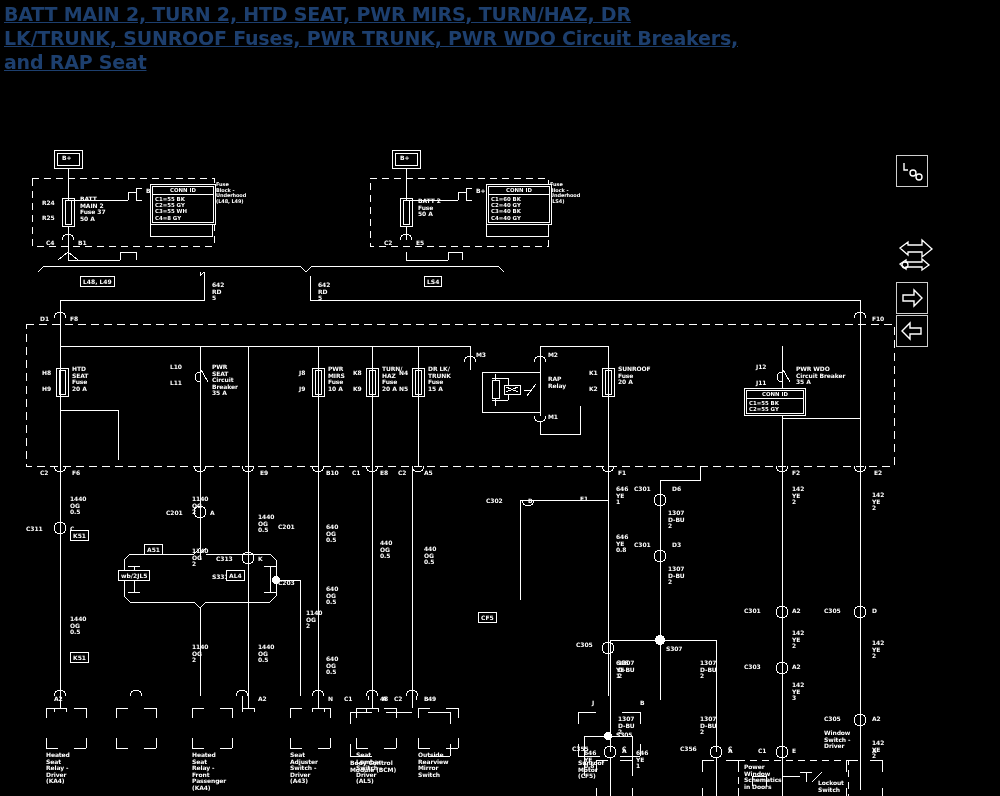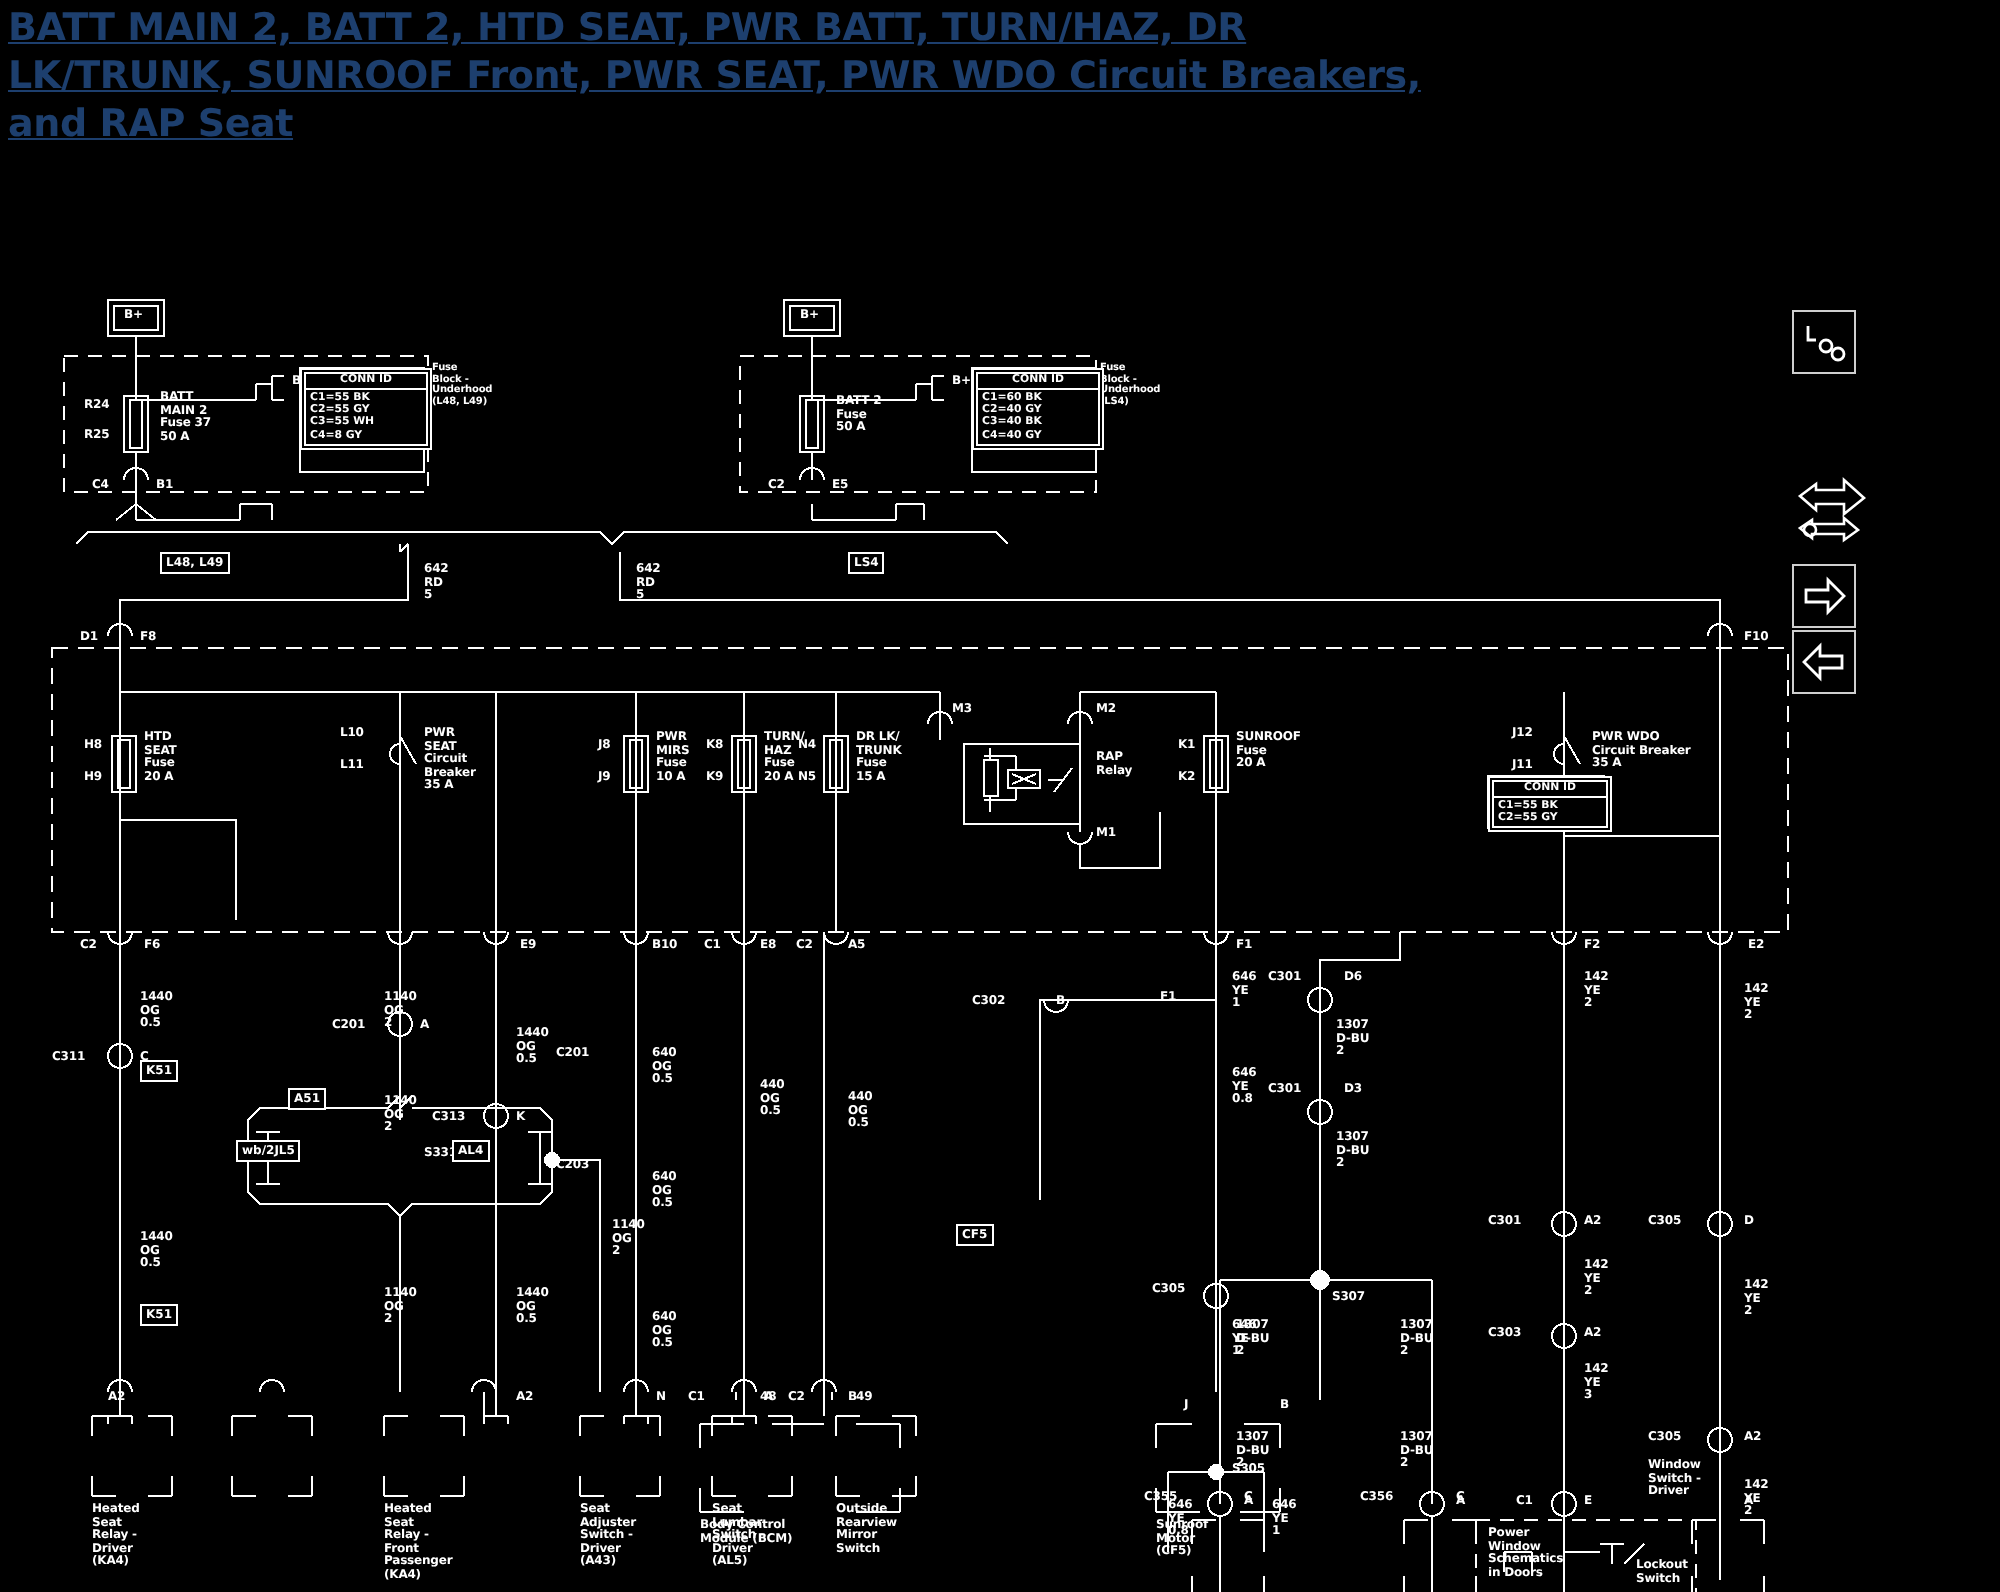--- a/index.html
+++ b/index.html
@@ -107,22 +107,22 @@
     border: 1px solid #cfcfcf;
     background: #000;
     box-sizing: border-box;
   }
   .navbtn svg { display: block; }
 </style>
 </head>
 <body>
 
 <div id="title-block">
-  <div class="title-line">BATT MAIN 2, BATT 2, HTD SEAT, PWR BATT, TURN/HAZ, DR</div>
-  <div class="title-line">LK/TRUNK, SUNROOF Front, PWR SEAT, PWR WDO Circuit Breakers,</div>
+  <div class="title-line">BATT MAIN 2, TURN 2, HTD SEAT, PWR MIRS, TURN/HAZ, DR</div>
+  <div class="title-line">LK/TRUNK, SUNROOF Fuses, PWR TRUNK, PWR WDO Circuit Breakers,</div>
   <div class="title-line">and RAP Seat</div>
 </div>
 
 <div id="diagram">
 
   <svg class="stage" width="1000" height="696" viewBox="0 0 1000 696">
     <g stroke="#ffffff" fill="none" stroke-width="1" shape-rendering="crispEdges">
 
       <rect x="54" y="50" width="28" height="18"></rect>
       <rect x="57" y="53" width="22" height="12"></rect>

